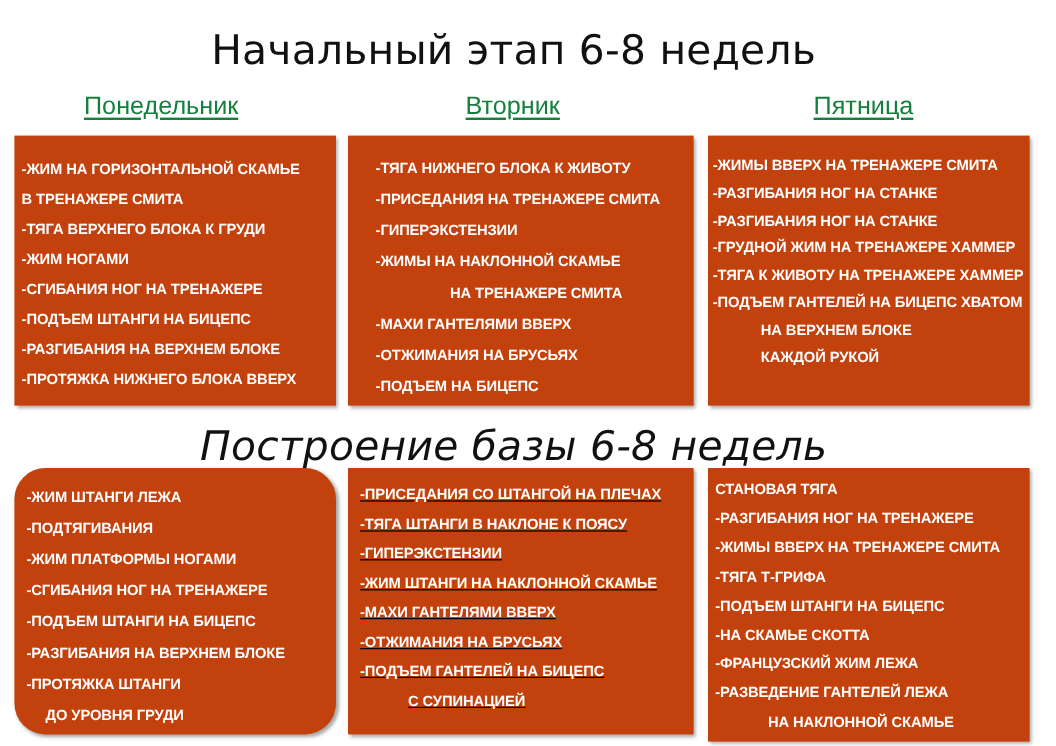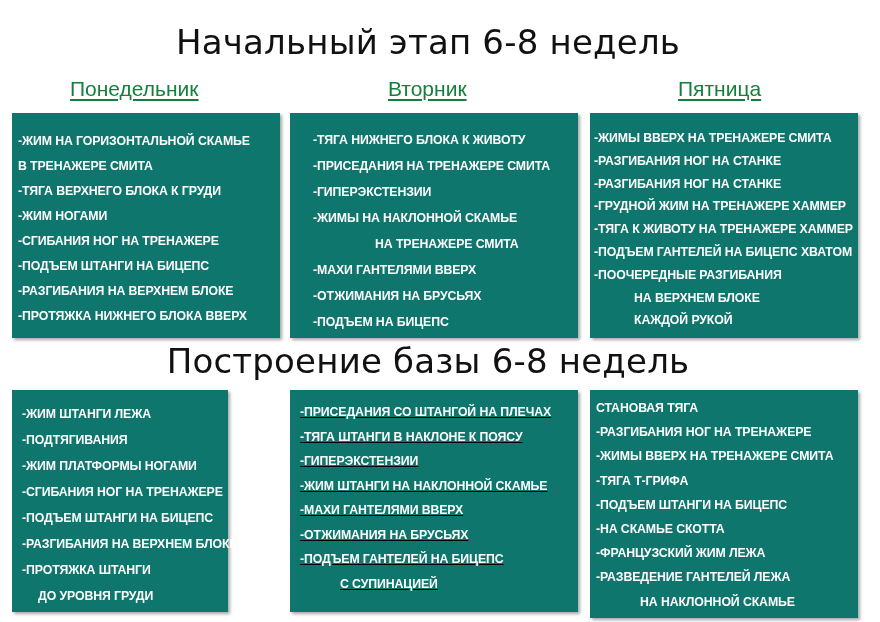--- a/index.html
+++ b/index.html
@@ -4,21 +4,21 @@
 <style>
   html, body { margin:0; padding:0; background:#ffffff; }
   body { width:880px; height:622px; position:relative; overflow:hidden;
          font-family:"DejaVu Sans", sans-serif; }
   .phase-title { position:absolute; left:0; width:856px; text-align:center;
          font-family:"DejaVu Sans", sans-serif; font-weight:normal; color:#111;
          font-size:34px; letter-spacing:0.2px; }
   .day { position:absolute; font-family:"Liberation Sans", sans-serif;
          font-size:21px; color:#15803d; text-decoration:underline;
          text-decoration-thickness:2px; text-underline-offset:3px; }
-  .box { position:absolute; background:#0f766e; box-sizing:border-box;
+  .box { position:absolute; background:#c2410c; box-sizing:border-box;
          box-shadow:2px 2px 3px rgba(0,0,0,0.35); }
   .items { list-style:none; margin:0; padding:0; }
   .items li { font-family:"Liberation Sans", sans-serif; font-weight:bold;
          color:#ffffff; font-size:12.3px; white-space:nowrap; letter-spacing:-0.1px; }
   .indent1 { padding-left:62px; }
   .indent2 { padding-left:16px; }
   .indent3 { padding-left:40px; }
   .indent4 { padding-left:44px; }
 </style>
 </head>
@@ -57,29 +57,28 @@
 </div>
 
 <div class="box" style="left:590px; top:113px; width:268px; height:225px; padding:14px 0 0 4px;">
   <ul class="items" style="line-height:22.8px; font-size:12px;">
     <li>-ЖИМЫ ВВЕРХ НА ТРЕНАЖЕРЕ СМИТА</li>
     <li>-РАЗГИБАНИЯ НОГ НА СТАНКЕ</li>
     <li>-РАЗГИБАНИЯ НОГ НА СТАНКЕ</li>
     <li>-ГРУДНОЙ ЖИМ НА ТРЕНАЖЕРЕ ХАММЕР</li>
     <li>-ТЯГА К ЖИВОТУ НА ТРЕНАЖЕРЕ ХАММЕР</li>
     <li>-ПОДЪЕМ ГАНТЕЛЕЙ НА БИЦЕПС ХВАТОМ</li>
-    <li>-ПООЧЕРЕДНЫЕ РАЗГИБАНИЯ</li>
     <li class="indent3">НА ВЕРХНЕМ БЛОКЕ</li>
     <li class="indent3">КАЖДОЙ РУКОЙ</li>
   </ul>
 </div>
 
-<div class="phase-title" style="top:341px;">Построение базы 6-8 недель</div>
+<div class="phase-title" style="top:352px;font-style:italic;">Построение базы 6-8 недель</div>
 
-<div class="box" style="left:12px; top:390px; width:216px; height:222px; padding:11px 0 0 10px;">
+<div class="box" style="left:12px; top:390px; width:268px; height:222px; padding:11px 0 0 10px;border-radius:26px;">
   <ul class="items" style="line-height:26px;">
     <li>-ЖИМ ШТАНГИ ЛЕЖА</li>
     <li>-ПОДТЯГИВАНИЯ</li>
     <li>-ЖИМ ПЛАТФОРМЫ НОГАМИ</li>
     <li>-СГИБАНИЯ НОГ НА ТРЕНАЖЕРЕ</li>
     <li>-ПОДЪЕМ ШТАНГИ НА БИЦЕПС</li>
     <li>-РАЗГИБАНИЯ НА ВЕРХНЕМ БЛОКЕ</li>
     <li>-ПРОТЯЖКА ШТАНГИ</li>
     <li class="indent2">ДО УРОВНЯ ГРУДИ</li>
   </ul>

